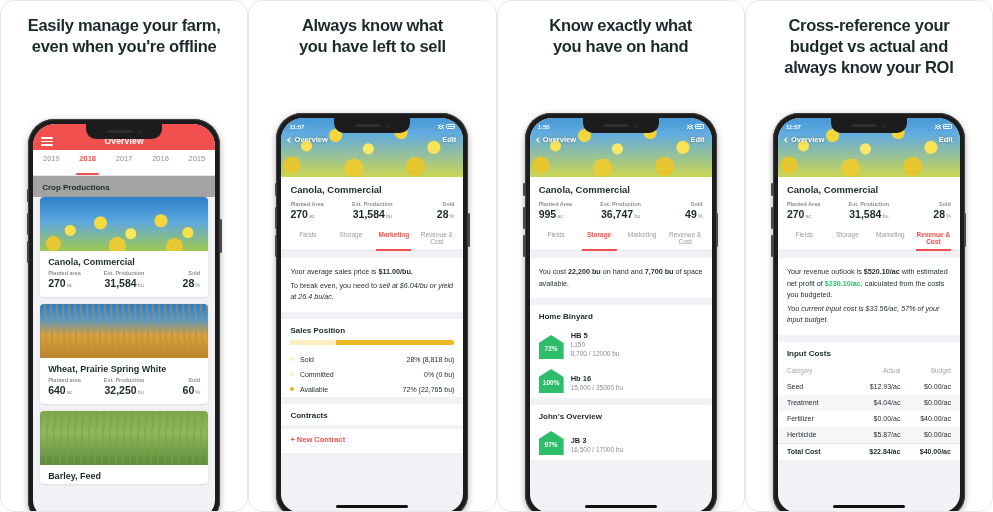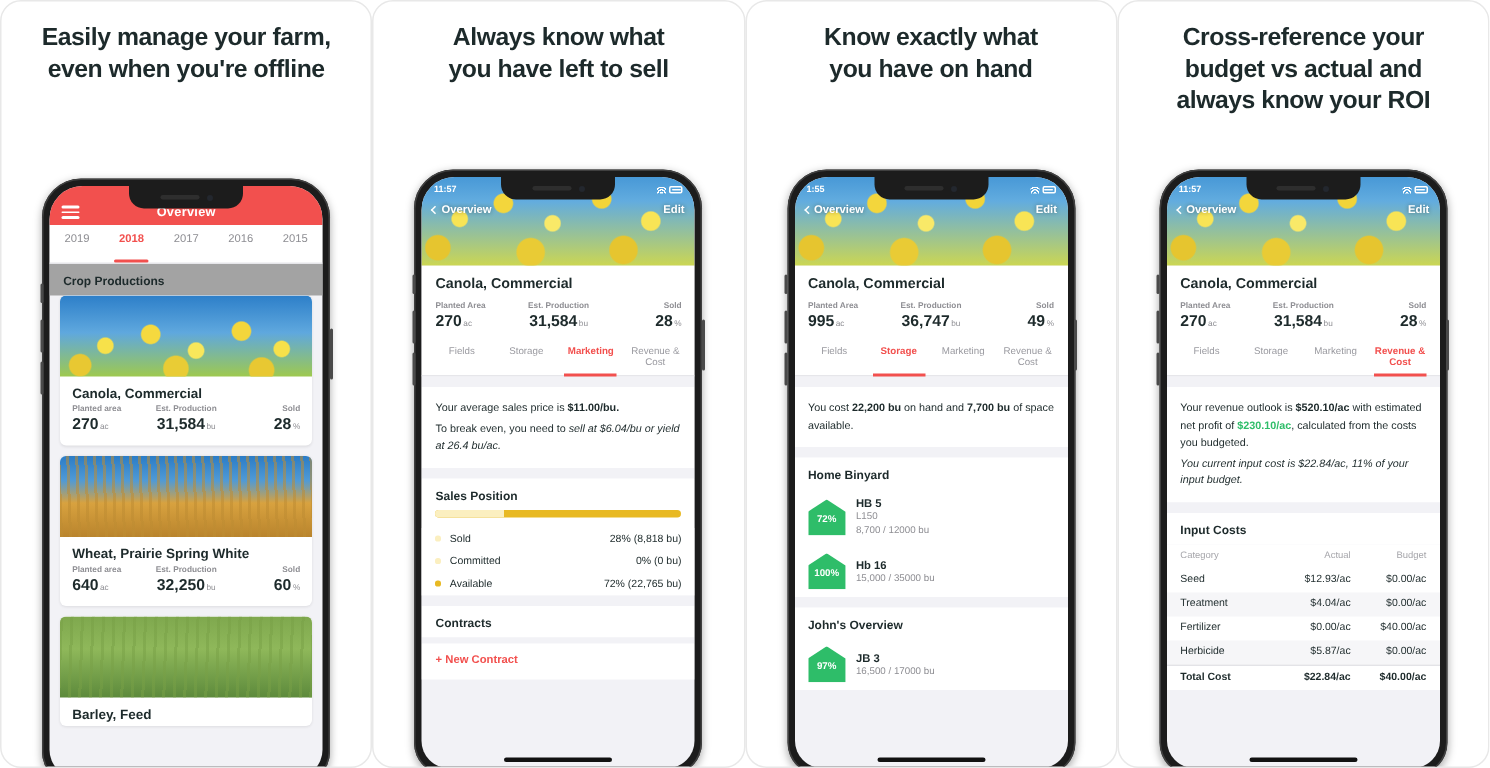--- a/index.html
+++ b/index.html
@@ -157,21 +157,21 @@
   .blurb p + p { margin-top:2px; }
   .gap { height:7px; background:#f2f2f6; }
   .sub-head { background:#fff; font-size:8px; font-weight:700; color:#1d2a2b; padding:7px 9px 5px; }
   .bar-track { margin:0 9px 7px; height:5px; border-radius:3px; background:#e8b923; overflow:hidden; display:flex; }
   .bar-sold { background:#fbefc0; height:100%; }
   .legend-row { display:flex; align-items:center; padding:4px 9px; background:#fff; font-size:7px; color:#1d2a2b; }
   .dot { width:3.5px; height:3.5px; border-radius:50%; margin-right:6px; flex:0 0 auto; }
   .legend-row .val { margin-left:auto; color:#1d2a2b; }
   .new-contract { background:#fff; padding:6px 9px 9px; font-size:7.5px; color:#f2504e; font-weight:600; }
   
-  .bin-row { display:flex; align-items:center; background:#fff; padding:5px 9px; gap:7px; }
+  .bin-row { display:flex; align-items:flex-end; background:#fff; padding:5px 9px; gap:7px; }
   .bin-badge {
     width:25px; height:24px; background:#2ebd69; position:relative; flex:0 0 auto;
     clip-path: polygon(50% 0%, 100% 34%, 100% 100%, 0% 100%, 0% 34%);
     display:flex; align-items:center; justify-content:center;
   }
   .bin-badge span { font-size:6.5px; font-weight:700; color:#fff; margin-top:3px; }
   .bin-name { font-size:7.5px; font-weight:700; color:#1d2a2b; }
   .bin-sub { font-size:6.5px; color:#8e8e93; line-height:1.45; }
   
   .ct { background:#fff; }
@@ -493,21 +493,21 @@
         </div>
         <div class="tabs">
           <div class="tab">Fields</div>
           <div class="tab">Storage</div>
           <div class="tab">Marketing</div>
           <div class="tab active">Revenue &amp; Cost</div>
         </div>
         <div class="gap"></div>
         <div class="blurb">
           <p><span>Your revenue outlook is </span><span class="b">$520.10/ac</span><span> with estimated net profit of </span><span class="gr">$230.10/ac</span><span>, calculated from the costs you budgeted.</span></p>
-          <p class="it">You current input cost is $22.84/ac, 11% of your input budget.</p>
+          <p class="it">You current input cost is $33.56/ac, 57% of your input budget.</p>
         </div>
         <div class="gap"></div>
         <div class="sub-head">Input Costs</div>
         <div class="ct">
           <div class="ct-row hdr">
             <span class="ct-c1">Category</span>
             <span class="ct-c2">Actual</span>
             <span class="ct-c3">Budget</span>
           </div>
           <div class="ct-row">

